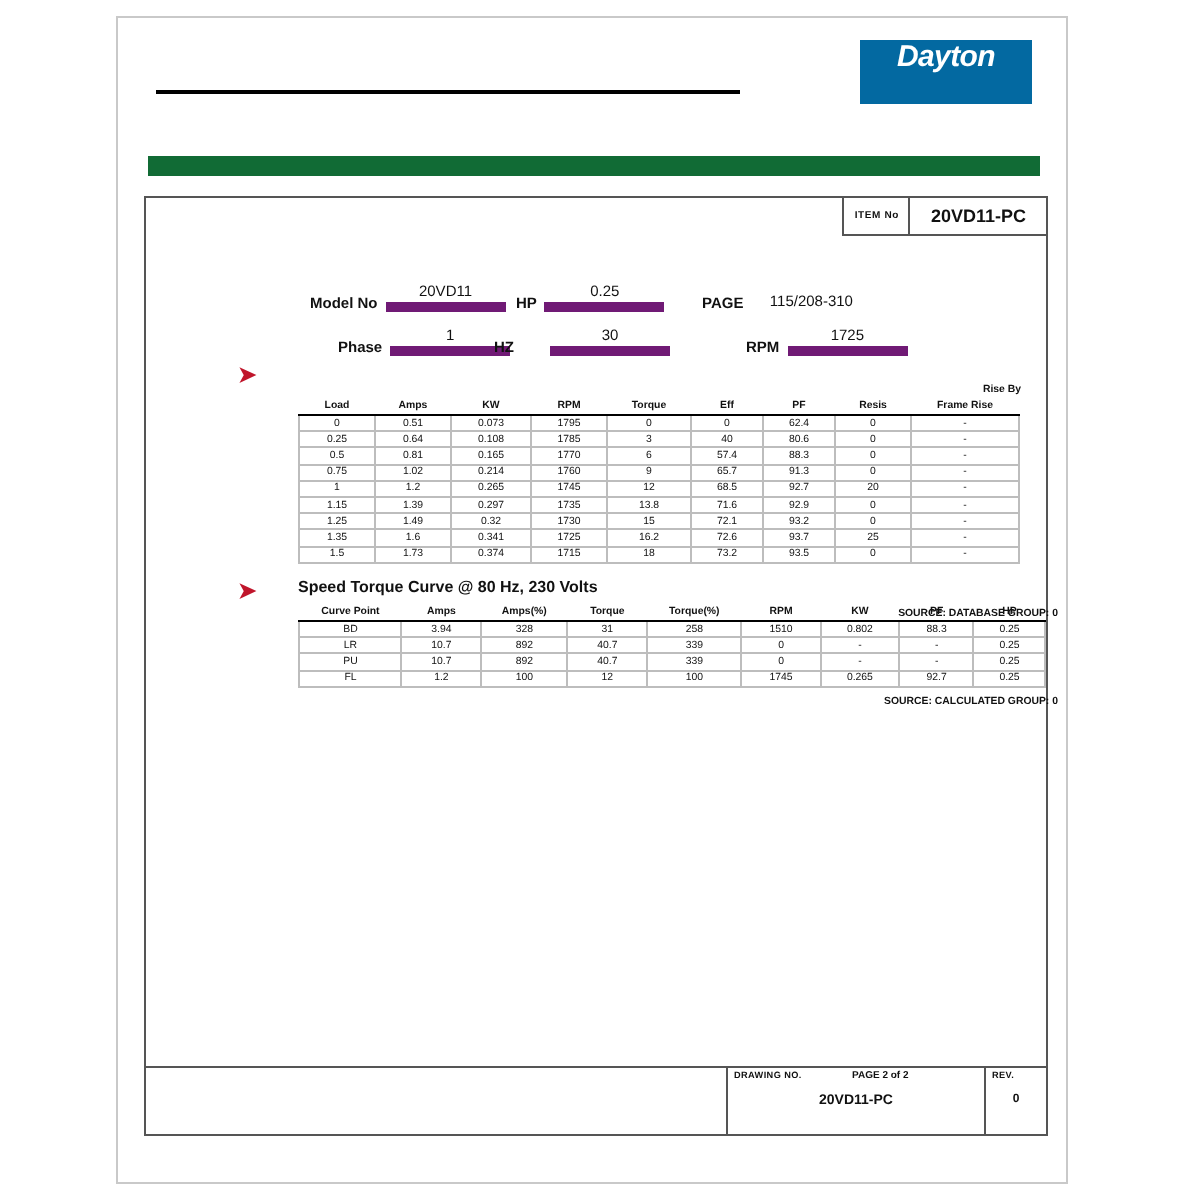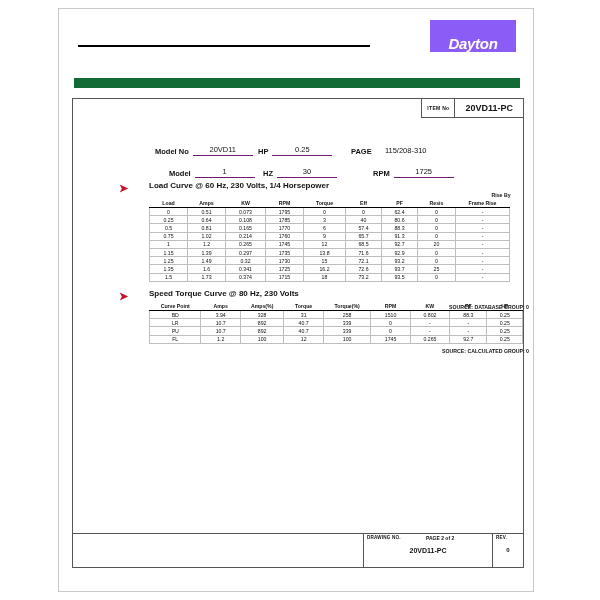--- a/index.html
+++ b/index.html
@@ -33,22 +33,22 @@
   }
   .title-rule{
     position:absolute;
     left:78px;top:45px;width:292px;height:2px;
     background:#000;
   }
   
   .logo{
     position:absolute;
     left:430px;top:20px;width:86px;height:32px;
-    background:#8b5cf6;
-    display:flex;align-items:flex-end;justify-content:center;
+    background:#0369a1;
+    display:flex;align-items:flex-start;justify-content:center;
   }
   .logo-text{
     color:#fff;font-weight:bold;font-size:15px;
     font-style:italic;letter-spacing:-0.3px;
   }
   .green-bar{
     position:absolute;
     left:74px;top:78px;width:446px;height:10px;
     background:#116b35;
   }
@@ -85,21 +85,21 @@
     font-size:7.5px;
   }
   .fld{
     position:absolute;
     display:flex;align-items:flex-end;
     white-space:nowrap;
   }
   .fld .lab{font-weight:bold;font-size:7.5px;margin-right:4px;margin-top:16px;}
   .fld .val{
     font-size:7.5px;
-    border-bottom:1px solid #701a75;
+    border-bottom:5px solid #701a75;
     padding:0 8px 1px 8px;
     min-width:44px;text-align:center;
   }
   
   .sec{
     position:absolute;
     font-size:8px;font-weight:bold;
   }
   .arrow{
     position:absolute;
@@ -200,36 +200,35 @@
           <span class="lab">HP</span>
           <span class="val">0.25</span>
         </div>
         <div class="fld" style="left:278px;top:2px;">
           <span class="lab">PAGE</span>
           <span class="val" style="border-bottom:none;">115/208-310</span>
         </div>
       </div>
       <div class="frow">
         <div class="fld" style="left:96px;top:4px;">
-          <span class="lab">Model</span>
+          <span class="lab">Phase</span>
           <span class="val">1</span>
         </div>
-        <div class="fld" style="left:190px;top:4px;">
+        <div class="fld" style="left:174px;top:4px;gap:14px;">
           <span class="lab">HZ</span>
           <span class="val">30</span>
         </div>
         <div class="fld" style="left:300px;top:4px;">
           <span class="lab">RPM</span>
           <span class="val">1725</span>
         </div>
       </div>
     </div>
 
     <div class="arrow" style="left:46px;top:84px;">➤</div>
-    <div class="sec" style="left:76px;top:82px;">Load Curve @ 60 Hz, 230 Volts, 1/4 Horsepower</div>
 
     <div class="riseby" style="position:absolute;left:398px;top:93px;width:60px;">Rise By</div>
 
     <table class="data" style="left:76px;top:100px;">
       <thead>
         <tr class="hdr">
           <th style="width:32px">Load</th>
           <th style="width:32px">Amps</th>
           <th style="width:34px">KW</th>
           <th style="width:32px">RPM</th>

